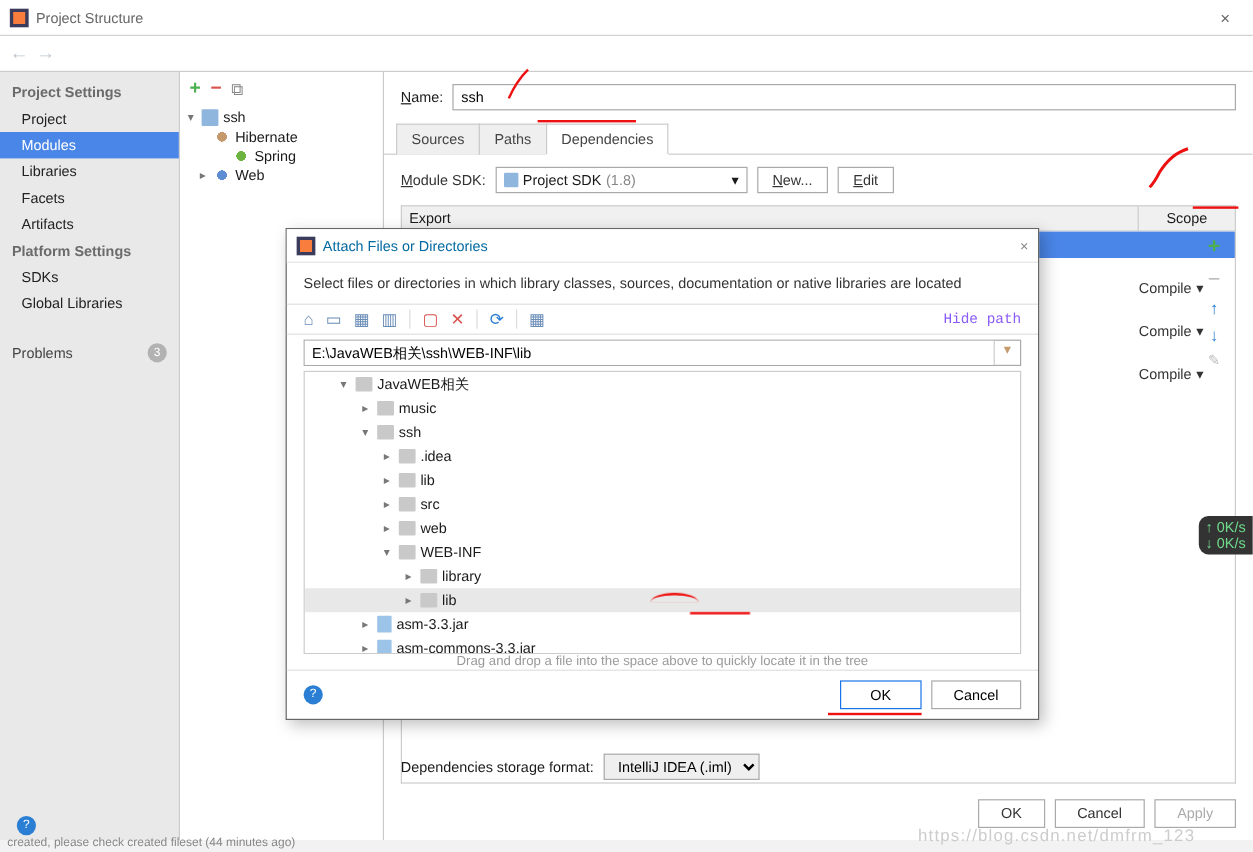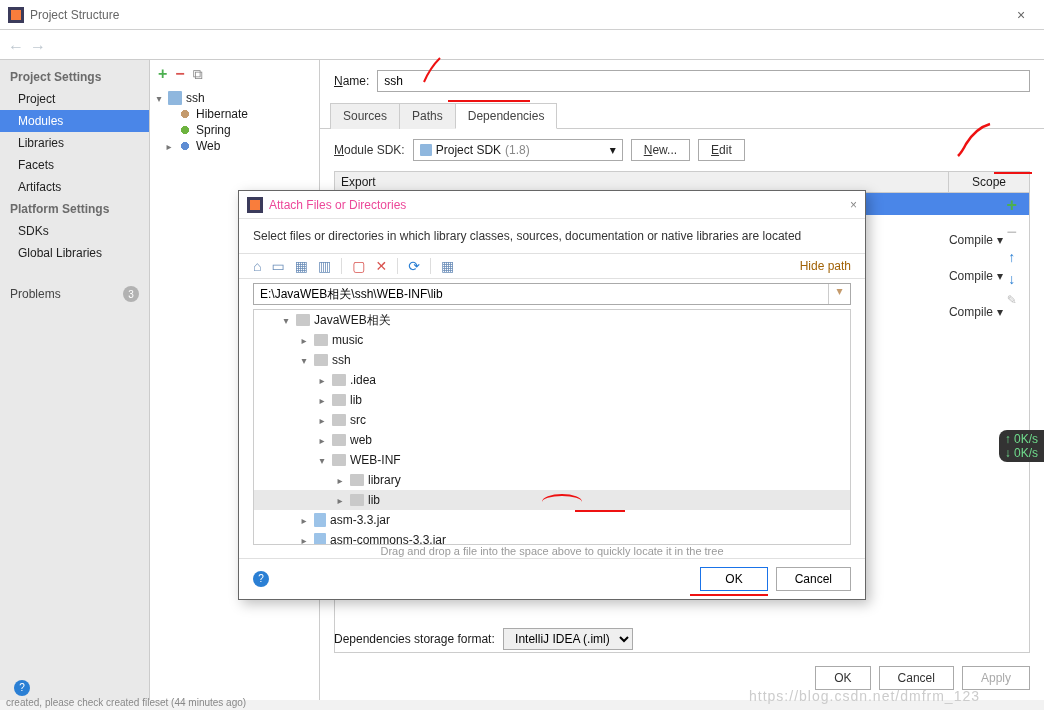--- a/index.html
+++ b/index.html
@@ -58,50 +58,50 @@
 .side-buttons .dn{color:#2a7fd4;font-size:14px;}
 .side-buttons .edit{color:#bbb;font-size:12px;}
 .storage-row{position:absolute;bottom:50px;left:14px;display:flex;align-items:center;gap:8px;}
 .storage-row select{border:1px solid #aaa;height:22px;padding:0 6px;text-align:right;}
 .bottom-bar{position:absolute;bottom:10px;right:14px;display:flex;gap:8px;}
 .btn{border:1px solid #aaa;background:#fff;padding:4px 18px;color:#333;}
 .help-bl{position:absolute;bottom:14px;left:14px;width:16px;height:16px;border-radius:50%;background:#2a7fd4;color:#fff;text-align:center;font-size:10px;line-height:16px;}
 
 .dialog{position:absolute;left:238px;top:190px;width:628px;height:410px;background:#fff;border:1px solid #666;box-shadow:4px 4px 12px rgba(0,0,0,0.25);display:flex;flex-direction:column;z-index:10;}
 .dlg-title{height:28px;background:#fff;border-bottom:1px solid #e4e4e4;display:flex;align-items:center;padding:0 8px;}
-.dlg-title .t{flex:1;color:#ec4899;}
+.dlg-title .t{flex:1;color:#0369a1;}
 .dlg-title .x{color:#888;}
 .dlg-desc{padding:10px 14px;color:#333;}
 .dlg-toolbar{height:26px;border-top:1px solid #e0e0e0;border-bottom:1px solid #e0e0e0;display:flex;align-items:center;padding:0 14px;gap:10px;}
 .dlg-toolbar .tb{color:#6a8db8;font-size:14px;}
 .dlg-toolbar .del{color:#d9534f;}
 .dlg-toolbar .ref{color:#2a7fd4;}
 .dlg-toolbar .sep{width:1px;height:16px;background:#ddd;}
-.dlg-toolbar .hide{margin-left:auto;color:#a16207;}
+.dlg-toolbar .hide{margin-left:auto;color:#8b5cf6;font-family:Liberation Mono, monospace;}
 .dlg-path{margin:4px 14px 0 14px;display:flex;border:1px solid #aaa;height:22px;}
 .dlg-path input{flex:1;border:none;padding:0 6px;outline:none;}
 .dlg-path .pic{width:22px;border-left:1px solid #ccc;text-align:center;color:#c49a6c;}
 .dlg-tree{margin:4px 14px 0 14px;height:236px;border:1px solid #ccc;overflow:auto;background:#fff;}
 .tr{display:flex;align-items:center;height:20px;padding-left:8px;}
 .tr .chev{width:12px;color:#777;font-size:10px;text-align:center;}
 .tr .fld{width:14px;height:12px;background:#c9c9c9;margin:0 4px;border-radius:1px;}
 .tr .jar{width:12px;height:14px;background:linear-gradient(#9cc3e8,#9cc3e8);margin:0 4px;border-radius:1px;}
 .tr.sel{background:#e8e8e8;}
 .indent1{padding-left:26px;} .indent2{padding-left:44px;} .indent3{padding-left:62px;} .indent4{padding-left:80px;}
 .dlg-hint{color:#9a9a9a;font-size:11px;text-align:center;}
 .dlg-btns{display:flex;justify-content:flex-end;gap:8px;padding:8px 14px;align-items:center;border-top:1px solid #e0e0e0;margin-top:auto;}
 .dlg-btns .help{margin-right:auto;width:16px;height:16px;border-radius:50%;background:#2a7fd4;color:#fff;text-align:center;font-size:10px;line-height:16px;}
 .dlg-btns .ok{border:1px solid #1a73e8;color:#000;padding:4px 24px;background:#fff;}
 .dlg-btns .cancel{border:1px solid #aaa;padding:4px 18px;background:#fff;}
 
 .mark{position:absolute;border-bottom:2px solid #e11;z-index:30;}
 .speed{position:absolute;right:0;top:430px;background:#333;color:#ccc;font-size:10px;padding:2px 6px;border-radius:8px 0 0 8px;}
 .status{position:absolute;bottom:-1px;left:0;right:0;height:14px;font-size:10px;color:#888;padding:0 6px;white-space:nowrap;overflow:hidden;}
 u{text-decoration:underline;}
-.watermark{position:absolute;bottom:6px;right:64px;color:#ccc;font-size:14px;letter-spacing:1px;z-index:1;}
+.watermark{position:absolute;bottom:6px;right:48px;color:#ccc;font-size:14px;letter-spacing:1px;z-index:1;}
 </style>
 </head>
 <body>
 
 <div class="titlebar">
   <span class="app-icon">
     <svg viewBox="0 0 16 16">
         <rect width="16" height="16" fill="#3b3b5b"></rect>
         <rect x="3" y="3" width="10" height="10" fill="#f97d3c"></rect>
       </svg>
@@ -145,21 +145,21 @@
     <div class="tree">
       <div class="tree-row">
         <span class="chev">▾</span>
           <span class="ic folder"></span>
         <span>ssh</span>
       </div>
       <div class="tree-row" style="padding-left:28px">
         <span class="ic hib"></span>
           <span>Hibernate</span>
       </div>
-      <div class="tree-row" style="padding-left:28px">
+      <div class="tree-row" style="padding-left:44px">
         <span class="ic spring"></span>
           <span>Spring</span>
       </div>
       <div class="tree-row" style="padding-left:14px">
         <span class="chev">▸</span>
           <span class="ic web"></span>
           <span>Web</span>
       </div>
     </div>
   </div>

